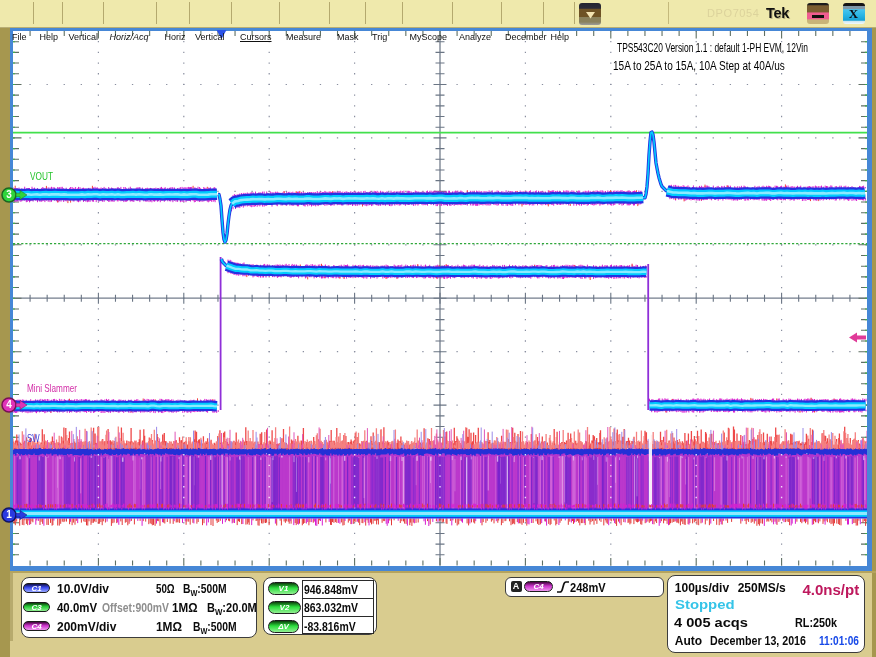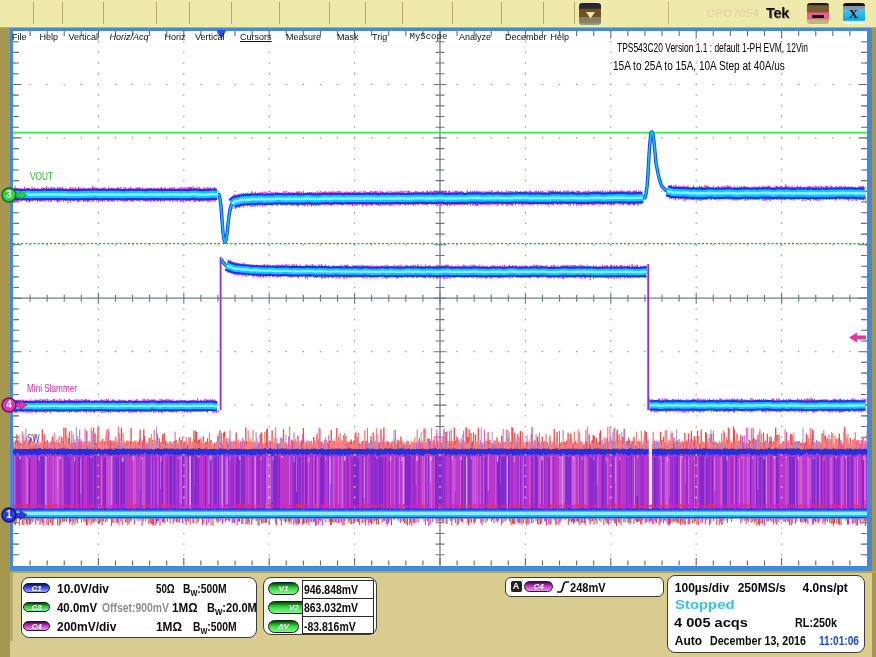--- a/index.html
+++ b/index.html
@@ -273,21 +273,21 @@
 <div class="mi" style="left:12px;">File</div>
 <div class="mi" style="left:39.5px;">Help</div>
 <div class="mi" style="left:68.5px;">Vertical</div>
 <div class="mi" style="left:109.5px;font-style:italic;">Horiz/Acq</div>
 <div class="mi" style="left:164.5px;">Horiz</div>
 <div class="mi" style="left:195px;">Vertical</div>
 <div class="mi" style="left:240px;text-decoration:underline;">Cursors</div>
 <div class="mi" style="left:286px;">Measure</div>
 <div class="mi" style="left:337px;">Mask</div>
 <div class="mi" style="left:372px;">Trig</div>
-<div class="mi" style="left:409.5px;font-family:Liberation Mono, monospace;">MyScope</div>
+<div class="mi" style="left:409.5px;">MyScope</div>
 <div class="mi" style="left:459px;">Analyze</div>
 <div class="mi" style="left:505px;">December</div>
 <div class="mi" style="left:550.5px;">Help</div>
 <div class="sep" style="left:32.5px;"></div>
 <div class="sep" style="left:61.5px;"></div>
 <div class="sep" style="left:102.5px;"></div>
 <div class="sep" style="left:156px;"></div>
 <div class="sep" style="left:188.5px;"></div>
 <div class="sep" style="left:231px;"></div>
 <div class="sep" style="left:279px;"></div>
@@ -321,36 +321,36 @@
 <div style="position:absolute;left:57px;top:600.5px;font-size:12px;font-weight:bold;color:#0a0a0a;white-space:nowrap;transform:scaleX(0.952);transform-origin:0 50%;">40.0mV</div>
 <div style="position:absolute;left:101.5px;top:600.5px;font-size:12px;font-weight:bold;color:#8e8e8e;white-space:nowrap;transform:scaleX(0.866);transform-origin:0 50%;">Offset:900mV</div>
 <div style="position:absolute;left:171.5px;top:600.5px;font-size:12px;font-weight:bold;color:#0a0a0a;white-space:nowrap;transform:scaleX(0.97);transform-origin:0 50%;">1MΩ</div>
 <div style="position:absolute;left:207px;top:600.5px;font-size:12px;font-weight:bold;color:#0a0a0a;white-space:nowrap;transform:scaleX(0.92);transform-origin:0 50%;">B<sub class="bw">W</sub>:20.0M</div>
 <div style="position:absolute;left:23px;top:620.5px;width:27px;height:10.5px;border-radius:10.5px;border:1.6px solid #1c1c1c;background:linear-gradient(#40043c,#cc33cc 45%,#ee99ee);color:#fff;font-weight:bold;font-size:8px;line-height:9.5px;text-align:center;font-style:italic;">C4</div>
 <div style="position:absolute;left:57px;top:619.5px;font-size:12px;font-weight:bold;color:#0a0a0a;white-space:nowrap;">200mV/div</div>
 <div style="position:absolute;left:155.5px;top:619.5px;font-size:12px;font-weight:bold;color:#0a0a0a;white-space:nowrap;transform:scaleX(0.99);transform-origin:0 50%;">1MΩ</div>
 <div style="position:absolute;left:192.5px;top:619.5px;font-size:12px;font-weight:bold;color:#0a0a0a;white-space:nowrap;transform:scaleX(0.86);transform-origin:0 50%;">B<sub class="bw">W</sub>:500M</div>
 <div class="box" style="left:263px;top:577px;width:114px;height:57.5px;"></div>
 <div style="position:absolute;left:268px;top:581.5px;width:31px;height:13px;border-radius:13px;border:1.6px solid #1c1c1c;background:linear-gradient(#0a3c0a,#2add3c 45%,#94f094);color:#fff;font-weight:bold;font-size:8px;line-height:12px;text-align:center;font-style:italic;">V1</div>
-<div style="position:absolute;left:268px;top:600.5px;width:52px;height:13px;border-radius:13px;border:1.6px solid #1c1c1c;background:linear-gradient(#0a3c0a,#2add3c 45%,#94f094);color:#fff;font-weight:bold;font-size:8px;line-height:12px;text-align:center;font-style:italic;">V2</div>
+<div style="position:absolute;left:268px;top:600.5px;width:33px;height:13px;border-radius:13px;border:1.6px solid #1c1c1c;background:linear-gradient(#0a3c0a,#2add3c 45%,#94f094);color:#fff;font-weight:bold;font-size:8px;line-height:12px;text-align:center;font-style:italic;">V2</div>
 <div style="position:absolute;left:268px;top:619.5px;width:31px;height:13px;border-radius:13px;border:1.6px solid #1c1c1c;background:linear-gradient(#0a3c0a,#2add3c 45%,#94f094);color:#fff;font-weight:bold;font-size:8px;line-height:12px;text-align:center;font-style:italic;">ΔV</div>
 <div class="abs" style="left:301.5px;top:579.5px;width:72.5px;height:54px;background:#fff;border:1.3px solid #2a2a2a;"></div>
 <div class="abs" style="left:301.5px;top:597.8px;width:72.5px;height:1.3px;background:#2a2a2a;"></div>
 <div class="abs" style="left:301.5px;top:616.2px;width:72.5px;height:1.3px;background:#2a2a2a;"></div>
 <div style="position:absolute;left:303.5px;top:582.5px;font-size:12px;font-weight:bold;color:#0a0a0a;white-space:nowrap;transform:scaleX(0.87);transform-origin:0 50%;">946.848mV</div>
 <div style="position:absolute;left:303.5px;top:601px;font-size:12px;font-weight:bold;color:#0a0a0a;white-space:nowrap;transform:scaleX(0.87);transform-origin:0 50%;">863.032mV</div>
 <div style="position:absolute;left:303.5px;top:619.5px;font-size:12px;font-weight:bold;color:#0a0a0a;white-space:nowrap;transform:scaleX(0.87);transform-origin:0 50%;">-83.816mV</div>
 <div class="box" style="left:505px;top:577px;width:159px;height:19.5px;border-radius:6px;"></div>
 <div class="abs" style="left:510.5px;top:581px;width:11px;height:11px;background:#222;border-radius:2px;color:#fff;font-size:9px;font-weight:bold;text-align:center;line-height:11px;">A</div>
 <div style="position:absolute;left:524px;top:581px;width:29px;height:11px;border-radius:11px;border:1.6px solid #1c1c1c;background:linear-gradient(#40043c,#cc33cc 45%,#ee99ee);color:#fff;font-weight:bold;font-size:8px;line-height:10px;text-align:center;font-style:italic;">C4</div>
 <svg class="abs" style="left:556px;top:580px;" width="14" height="14">
     <path d="M1 12 H4 Q5.6 12 6.3 9.5 L7.7 4.5 Q8.4 2 10 2 H13" fill="none" stroke="#111" stroke-width="1.7"></path>
   </svg>
 <div style="position:absolute;left:570px;top:581px;font-size:12px;font-weight:bold;color:#0a0a0a;white-space:nowrap;transform:scaleX(0.922);transform-origin:0 50%;">248mV</div>
 <div class="box" style="left:667px;top:574.5px;width:198px;height:78px;"></div>
 <div style="position:absolute;left:674.8px;top:581px;font-size:12px;font-weight:bold;color:#0a0a0a;white-space:nowrap;">100µs/div</div>
 <div style="position:absolute;left:737.7px;top:581px;font-size:12px;font-weight:bold;color:#0a0a0a;white-space:nowrap;">250MS/s</div>
-<div style="position:absolute;left:802.5px;top:581px;font-size:12px;font-weight:bold;color:#000000;white-space:nowrap;">4.0ns/pt</div>
+<div style="position:absolute;left:802.5px;top:581px;font-size:15px;font-weight:bold;color:#be185d;white-space:nowrap;">4.0ns/pt</div>
 <div style="position:absolute;left:674.8px;top:598.3px;font-size:12px;font-weight:bold;color:#35c4e8;white-space:nowrap;transform:scaleX(1.242);transform-origin:0 50%;">Stopped</div>
 <div style="position:absolute;left:674.3px;top:616px;font-size:12px;font-weight:bold;color:#0a0a0a;white-space:nowrap;transform:scaleX(1.217);transform-origin:0 50%;">4 005 acqs</div>
 <div style="position:absolute;left:795px;top:616px;font-size:12px;font-weight:bold;color:#0a0a0a;white-space:nowrap;transform:scaleX(0.899);transform-origin:0 50%;">RL:250k</div>
 <div style="position:absolute;left:674.8px;top:634px;font-size:12px;font-weight:bold;color:#0a0a0a;white-space:nowrap;">Auto</div>
 <div style="position:absolute;left:710px;top:634px;font-size:12px;font-weight:bold;color:#0a0a0a;white-space:nowrap;transform:scaleX(0.888);transform-origin:0 50%;">December 13, 2016</div>
 <div style="position:absolute;left:819px;top:634px;font-size:12px;font-weight:bold;color:#1749e8;white-space:nowrap;transform:scaleX(0.844);transform-origin:0 50%;">11:01:06</div>
 </body></html>

